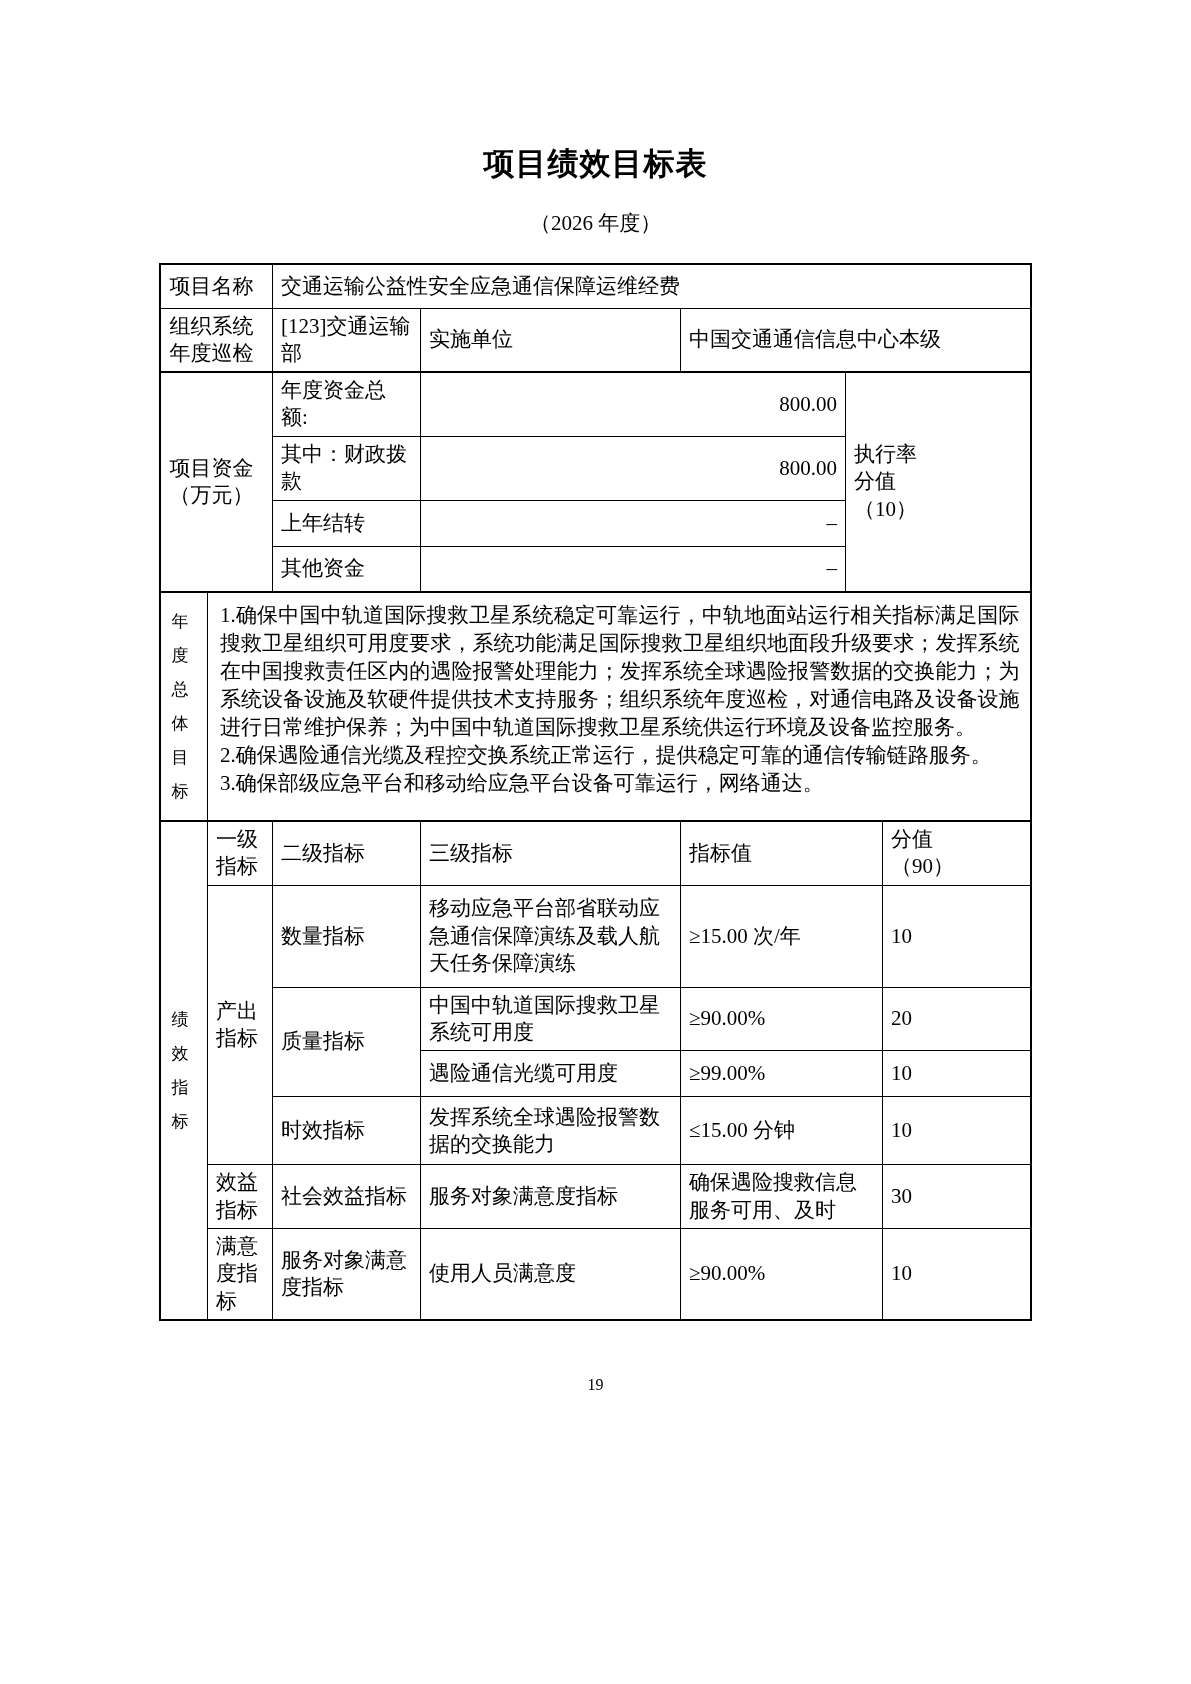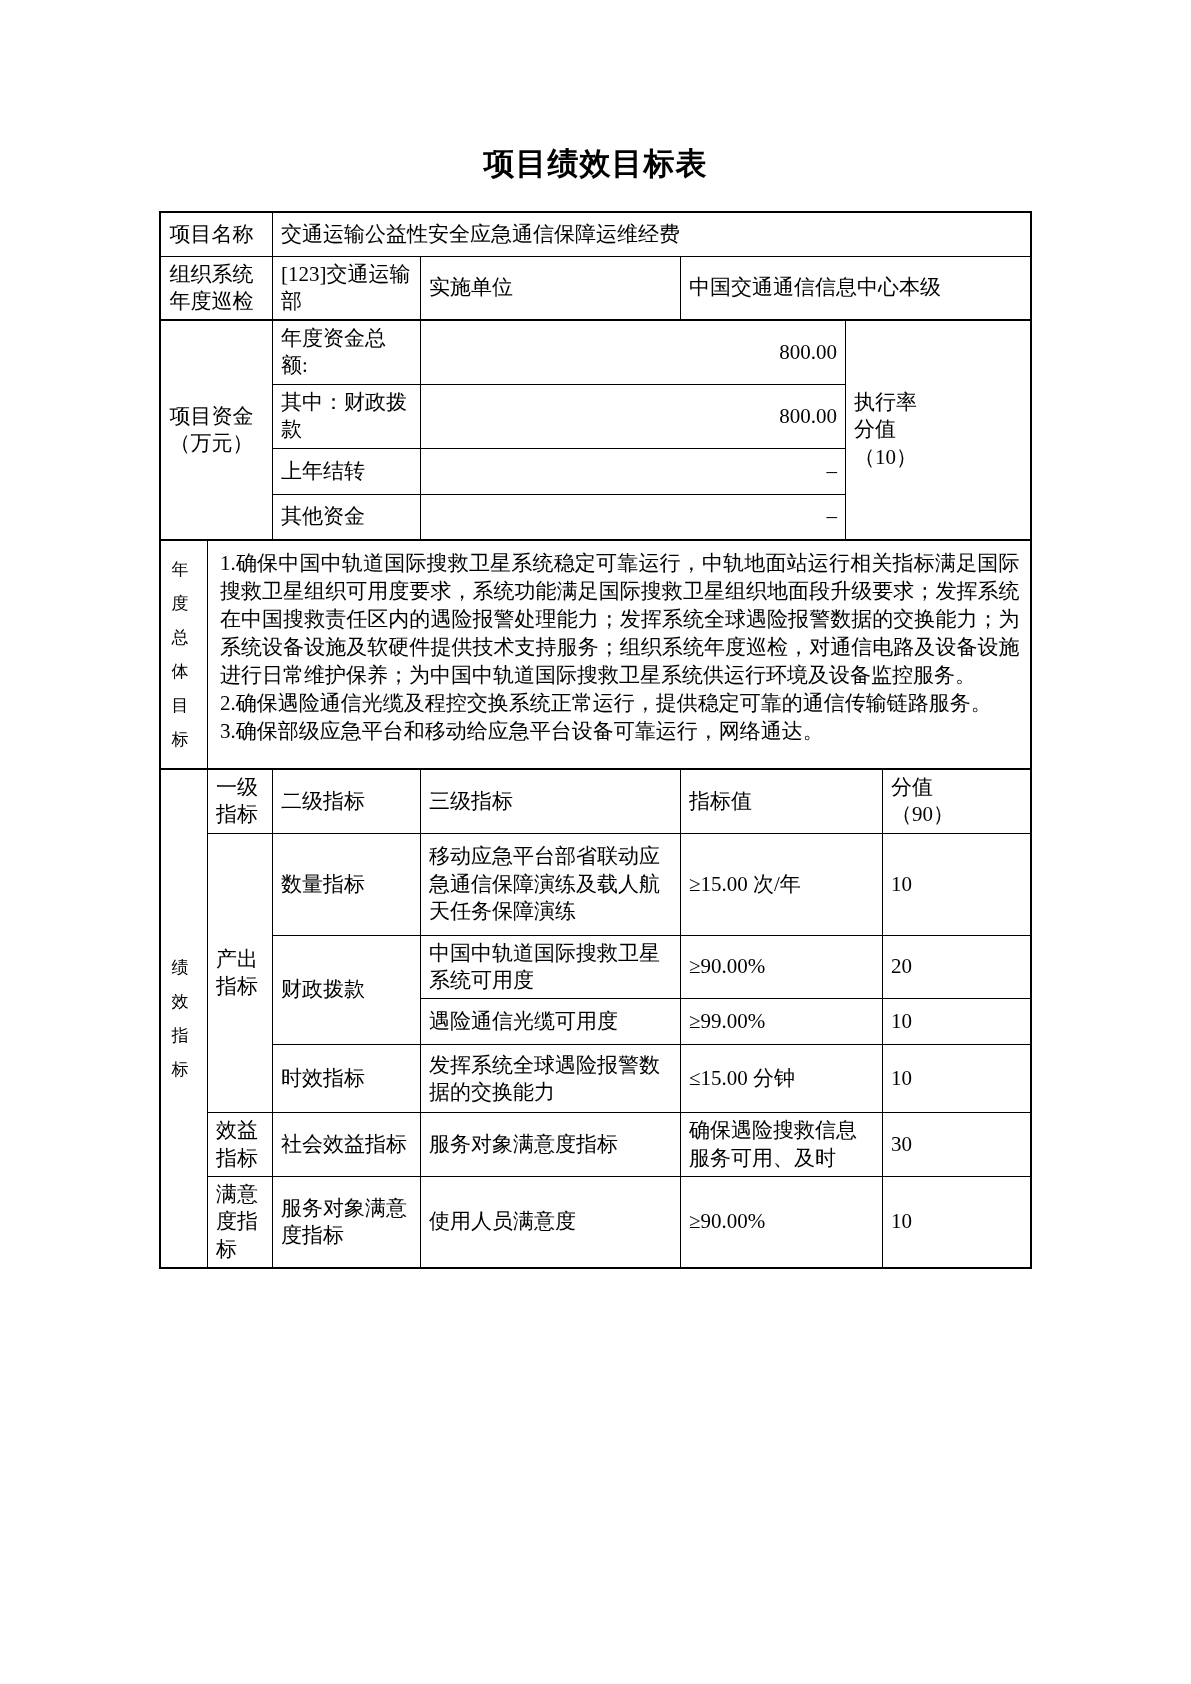--- a/index.html
+++ b/index.html
@@ -70,20 +70,21 @@
     text-align: center;
     font-size: 16px;
   }
 </style>
 </head>
 <body>
 
 <div class="page">
 
   <h1 class="doc-title">项目绩效目标表</h1>
+  <div class="doc-subtitle">（2026 年度）</div>
 
   <table class="doc-table">
     <colgroup>
       <col style="width:47px">
         <col style="width:65px">
         <col style="width:148px">
       <col style="width:260px">
         <col style="width:165px">
         <col style="width:37px">
         <col style="width:148px">
@@ -144,21 +145,21 @@
 
     <tr>
       <td rowspan="4">产出指标</td>
       <td style="height:102px">数量指标</td>
       <td class="left">移动应急平台部省联动应急通信保障演练及载人航天任务保障演练</td>
       <td colspan="2" class="left">≥15.00 次/年</td>
       <td>10</td>
     </tr>
 
     <tr>
-      <td rowspan="2" style="height:72px">财政拨款</td>
+      <td rowspan="2" style="height:72px">质量指标</td>
       <td class="left">中国中轨道国际搜救卫星系统可用度</td>
       <td colspan="2" class="left">≥90.00%</td>
       <td>20</td>
     </tr>
 
     <tr>
       <td class="left" style="height:46px">遇险通信光缆可用度</td>
       <td colspan="2" class="left">≥99.00%</td>
       <td>10</td>
     </tr>
@@ -181,13 +182,14 @@
     <tr>
       <td style="height:88px">满意度指标</td>
       <td>服务对象满意度指标</td>
       <td class="left">使用人员满意度</td>
       <td colspan="2" class="left">≥90.00%</td>
       <td>10</td>
     </tr>
   </tbody>
     </table>
 
+  <div class="page-number">19</div>
 </div>
 
 </body></html>

